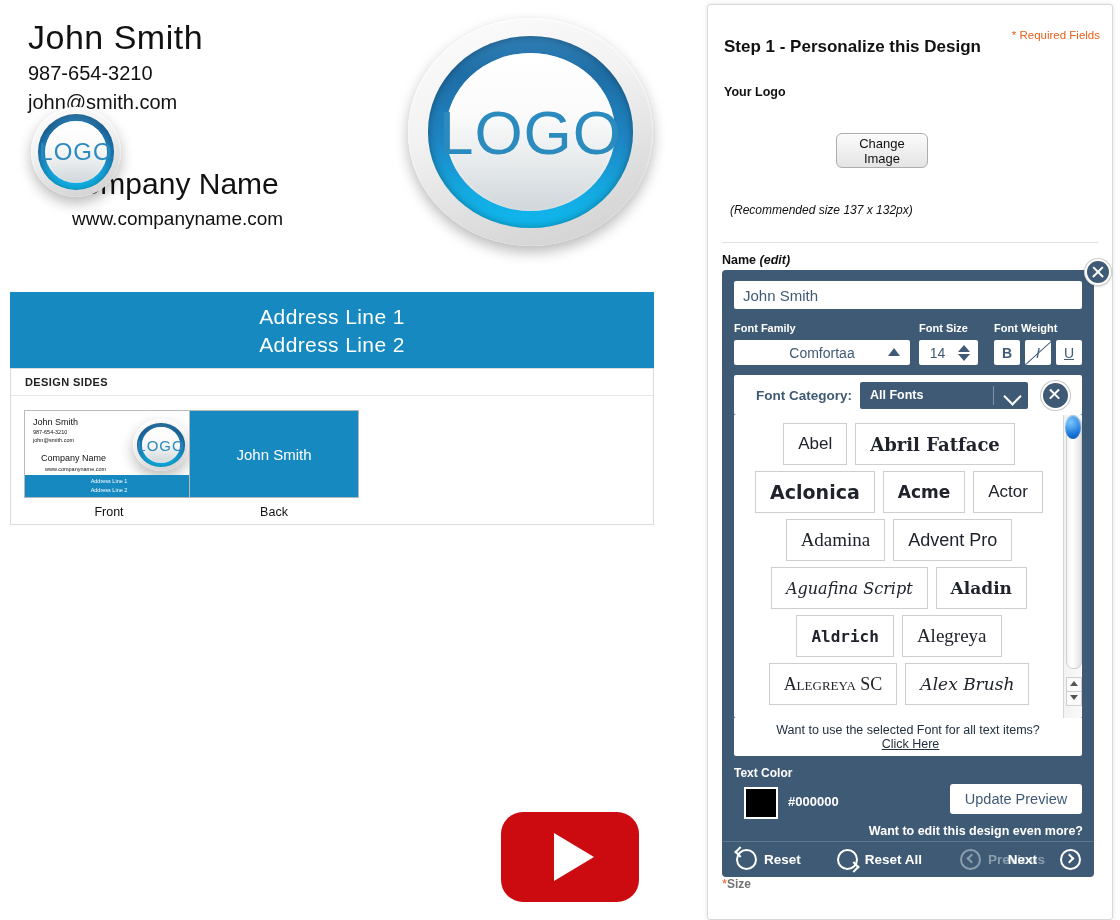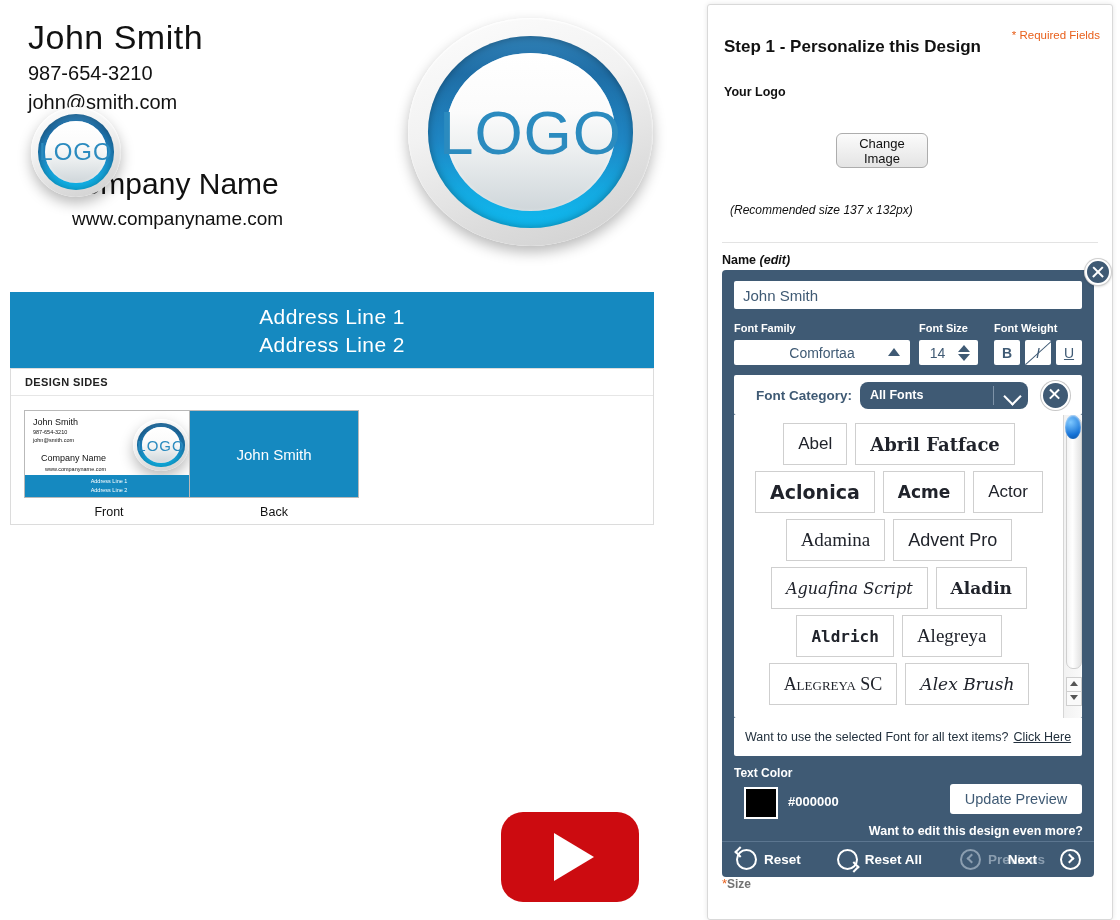--- a/index.html
+++ b/index.html
@@ -140,21 +140,21 @@
         display:flex;align-items:center;justify-content:center;font-size:14px;color:#3f5a74;cursor:pointer;}
   #btn-bold{left:272px;font-weight:bold;}
   #btn-italic{left:303px;font-style:italic;position:absolute;overflow:hidden;}
   #btn-italic:after{content:"";position:absolute;left:-4px;top:12px;width:36px;height:1.4px;background:#3f5a74;transform:rotate(-42deg);}
   #btn-underline{left:334px;text-decoration:underline;}
 
   
   .cat-bar{position:absolute;left:12px;top:105px;width:348px;height:40px;background:#fff;border-radius:2px;
            display:flex;align-items:center;}
   .cat-lbl{font-size:13.5px;color:#3f5a74;font-weight:bold;margin-left:22px;}
-  .cat-select{margin-left:8px;width:168px;height:27px;background:#3f5a74;border-radius:8px;position:relative;
+  .cat-select{margin-left:8px;width:168px;height:27px;background:#3f5a74;border-radius:2px;position:relative;
               display:flex;align-items:center;cursor:pointer;}
   .cat-select span{color:#fff;font-size:12.5px;font-weight:bold;margin-left:10px;}
   .cat-select .sep{position:absolute;right:34px;top:4px;bottom:4px;width:1px;background:#7e93a8;}
   .cat-select .chev{position:absolute;right:9px;top:8px;width:11px;height:11px;border-right:2.4px solid #fff;border-bottom:2.4px solid #fff;transform:rotate(45deg);}
   .cat-x{margin-left:13px;width:25px;height:25px;border-radius:50%;background:#3f5a74;border:2px solid #fff;
          position:relative;cursor:pointer;box-shadow:0 0 0 1px #c7c7c7;}
   .cat-x:before,.cat-x:after{content:"";position:absolute;left:5px;top:10.5px;width:13px;height:2.2px;background:#fff;}
   .cat-x:before{transform:rotate(45deg);}
   .cat-x:after{transform:rotate(-45deg);}
 
@@ -188,21 +188,21 @@
            box-shadow:inset 0 1px 2px rgba(255,255,255,.7);}
   .fl-arr{position:absolute;left:2px;width:14px;height:13px;background:#fafafa;border:1px solid #cfcfcf;}
   .fl-arr.up{top:262px;}
   .fl-arr.dn{top:276px;}
   .fl-arr i{display:block;width:0;height:0;margin:3px auto 0;}
   .fl-arr.up i{border-left:4px solid transparent;border-right:4px solid transparent;border-bottom:5px solid #555;}
   .fl-arr.dn i{border-left:4px solid transparent;border-right:4px solid transparent;border-top:5px solid #555;}
 
   
   .usefont{position:absolute;left:12px;top:448px;width:348px;height:38px;background:#fff;border-radius:0 0 2px 2px;
-           display:flex;align-items:center;justify-content:center;font-size:12.5px;color:#22303d;}
+           display:flex;align-items:center;justify-content:center;font-size:12.5px;color:#22303d;flex-direction:column;}
   .usefont a{color:#22303d;text-decoration:underline;margin-left:5px;cursor:pointer;}
 
   .tc-lbl{position:absolute;left:12px;top:496px;font-size:12px;font-weight:bold;color:#fff;}
   .tc-swatch{position:absolute;left:22px;top:517px;width:30px;height:28px;background:#000;border:2px solid #fff;cursor:pointer;}
   .tc-hex{position:absolute;left:66px;top:524px;font-size:13px;font-weight:bold;color:#fff;}
   .upd-btn{position:absolute;left:228px;top:514px;width:132px;height:30px;background:#fff;border-radius:3px;
            display:flex;align-items:center;justify-content:center;font-size:14.5px;color:#3f5a74;cursor:pointer;}
   .more-link{position:absolute;right:11px;top:554px;font-size:12.5px;font-weight:bold;color:#fff;cursor:pointer;}
 
   .fe-footer{position:absolute;left:0;bottom:0;width:372px;height:35px;border-top:1px solid #5a7furban;

